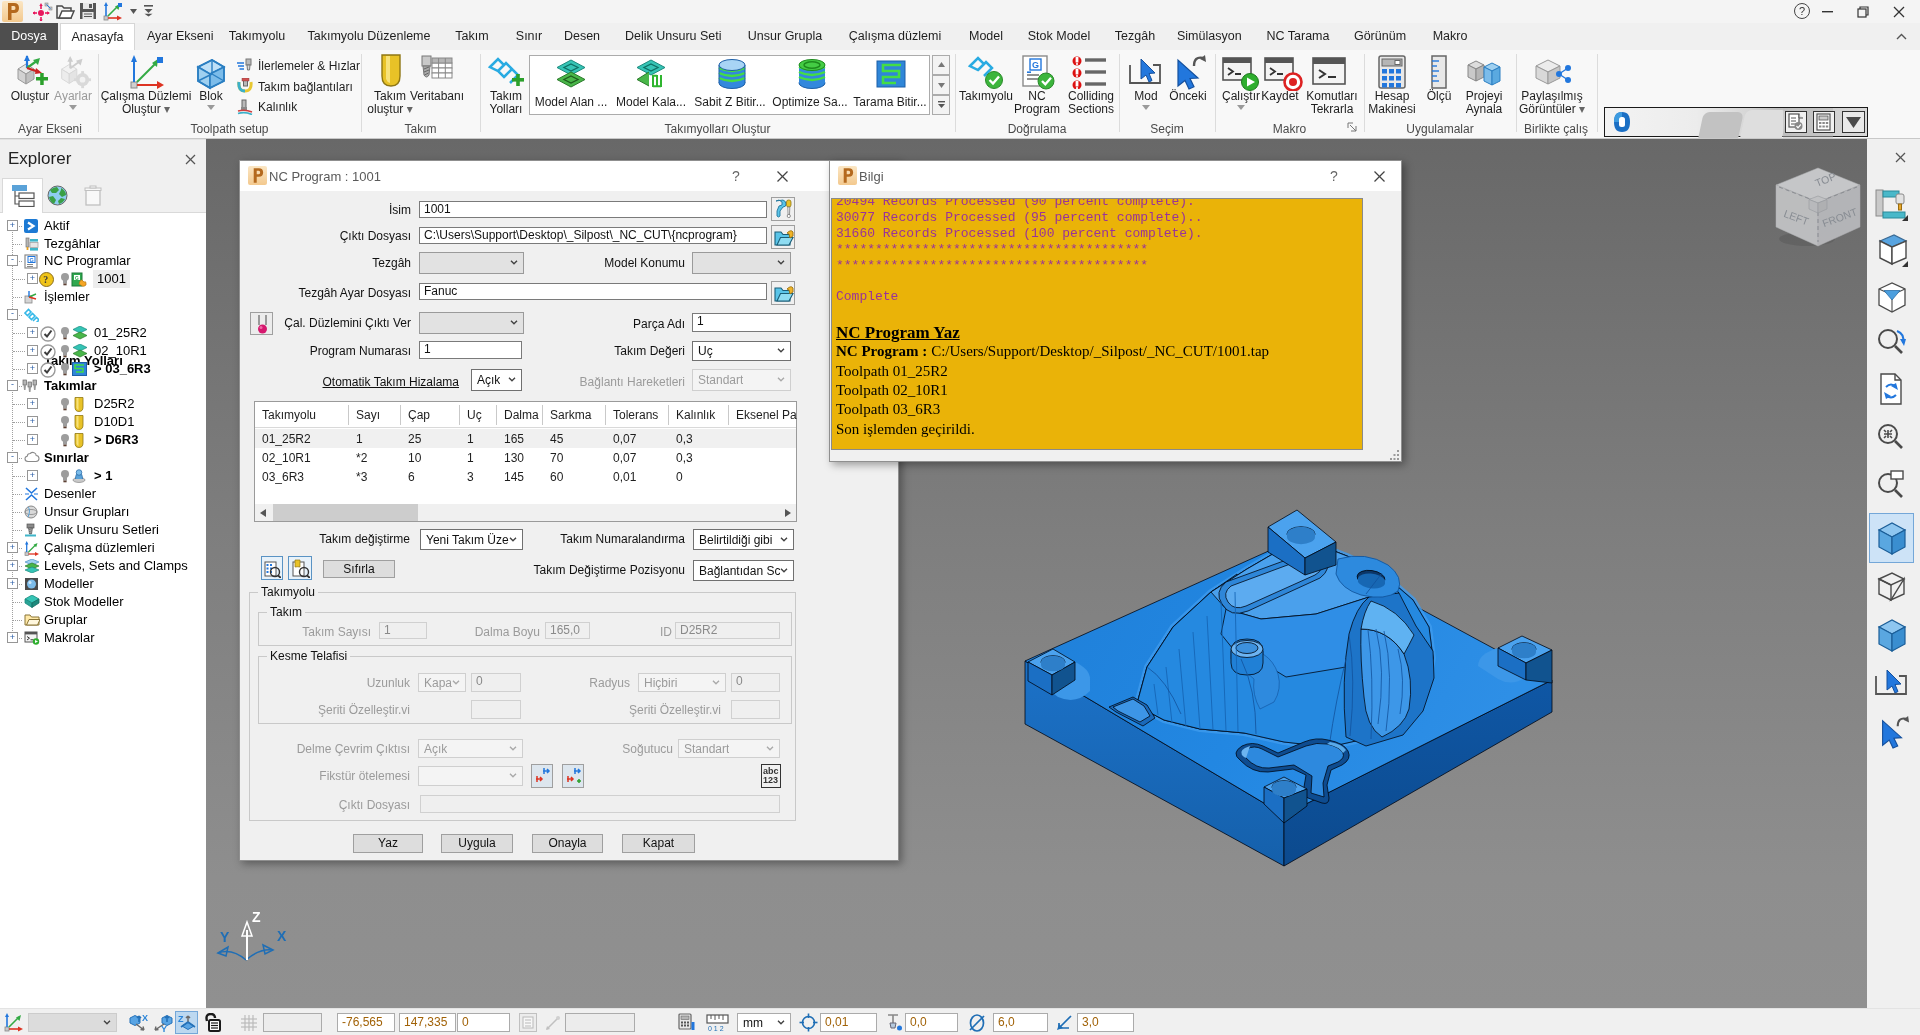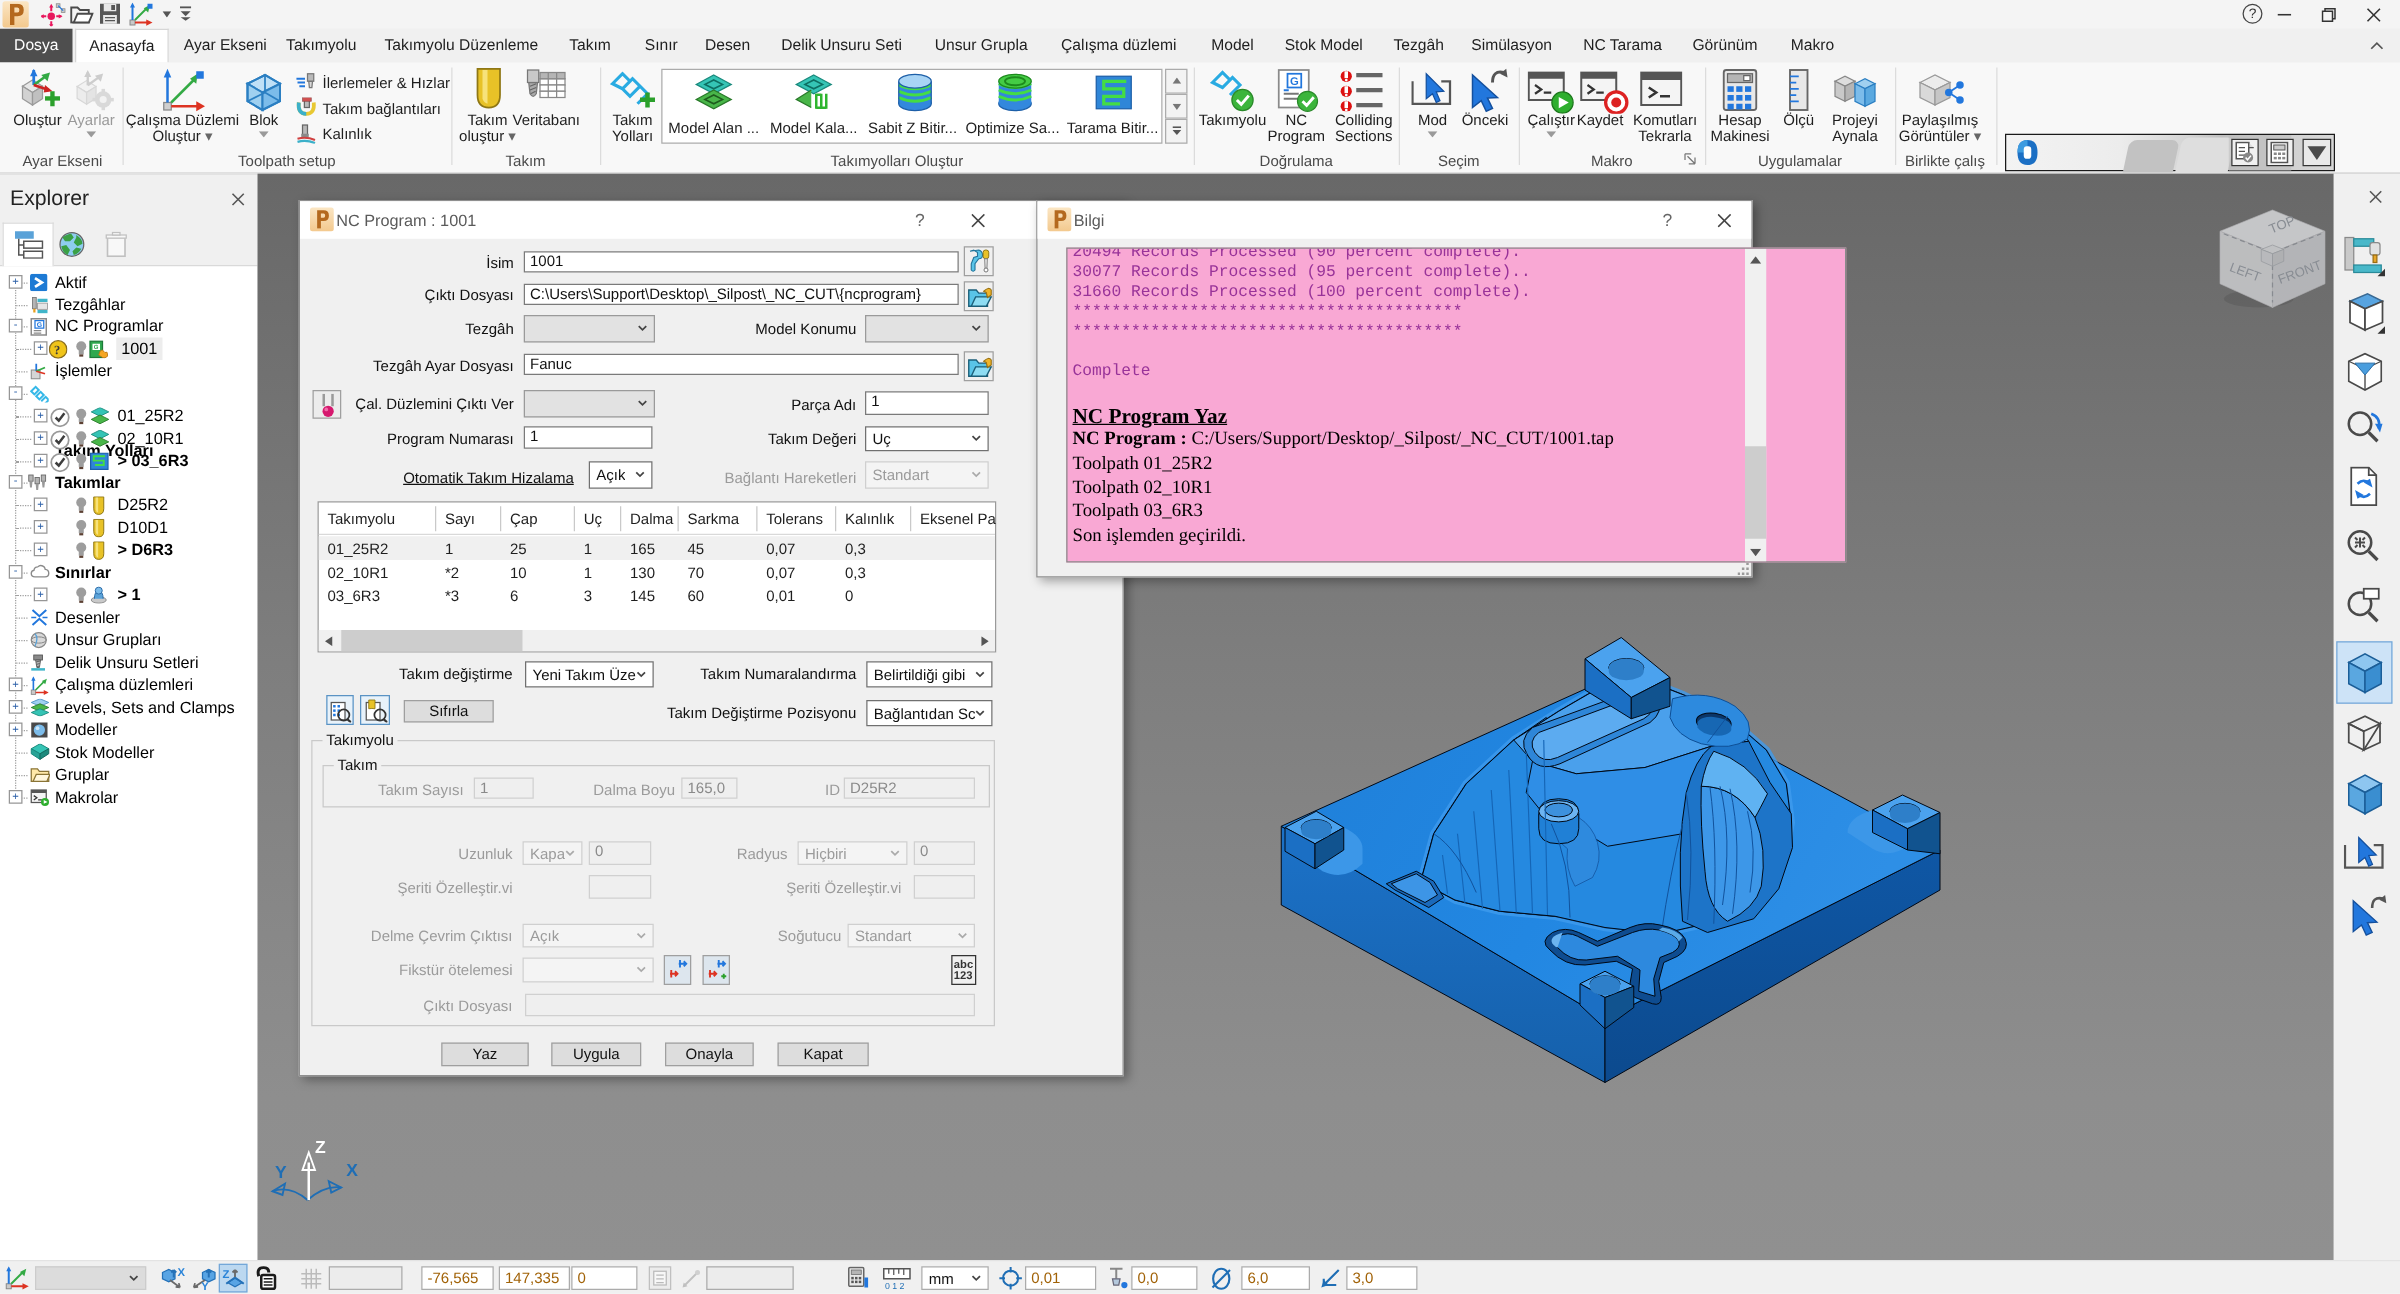--- a/index.html
+++ b/index.html
@@ -1023,20 +1023,23 @@
         </div>
       <div class="gbox" style="left:18px;top:451px;width:534px;height:34px;">
           <span>Takım</span>
         </div>
       <div class="lbl dis" style="left:20px;top:464px;width:111px;">Takım Sayısı</div>
       <div class="inp dis" style="left:139px;top:461px;width:48px;height:17px;">1</div>
       <div class="lbl dis" style="left:200px;top:464px;width:100px;">Dalma Boyu</div>
       <div class="inp dis" style="left:305px;top:461px;width:45px;height:17px;">165,0</div>
       <div class="lbl dis" style="left:352px;top:464px;width:80px;">ID</div>
       <div class="inp dis" style="left:435px;top:461px;width:105px;height:17px;">D25R2</div>
+      <div class="gbox" style="left:18px;top:495px;width:534px;height:68px;">
+          <span>Kesme Telafisi</span>
+        </div>
       <div class="lbl dis" style="left:60px;top:515px;width:110px;">Uzunluk</div>
       <div class="combo dis" style="left:178px;top:512px;width:48px;height:19px;">
           <span class="cv">Kapa</span>
           <svg class="ch" viewBox="0 0 8 8">
             <path class="chv" d="M1 2.5 L4 5.5 L7 2.5"></path>
           </svg>
         </div>
       <div class="inp dis" style="left:231px;top:512px;width:50px;height:19px;">0</div>
       <div class="lbl dis" style="left:280px;top:515px;width:110px;">Radyus</div>
       <div class="combo dis" style="left:398px;top:512px;width:88px;height:19px;">
@@ -1115,21 +1118,21 @@
           </svg>
         <div class="txt">Bilgi</div>
         <div class="q" style="left:500px;">?</div>
         <svg class="abs" style="left:544px;top:10px;" width="11" height="11" viewBox="0 0 11 11">
             <g stroke="#444" stroke-width="1.2">
               <line x1="0.5" y1="0.5" x2="10.5" y2="10.5"></line>
               <line x1="10.5" y1="0.5" x2="0.5" y2="10.5"></line>
             </g>
           </svg>
       </div>
-      <div class="abs" style="left:23px;top:37px;width:624px;height:252px;background:#f9a8d4;border:1px solid #8a8a8a;overflow:hidden;">
+      <div class="abs" style="left:1px;top:37px;width:532px;height:252px;background:#eab308;border:1px solid #8a8a8a;overflow:hidden;">
         <div class="abs" style="left:4px;top:-5px;font-family:'Liberation Mono',monospace;font-size:13px;line-height:16px;color:#993399;white-space:pre;">20494 Records Processed (90 percent complete).
 30077 Records Processed (95 percent complete)..
 31660 Records Processed (100 percent complete).
 ****************************************
 ****************************************</div>
         <div class="abs" style="left:4px;top:90px;font-family:'Liberation Mono',monospace;font-size:13px;color:#993399;">Complete</div>
         <div class="abs" style="left:4px;top:124px;font-family:'Liberation Serif',serif;font-size:17px;font-weight:bold;text-decoration:underline;color:#000;">NC Program Yaz</div>
         <div class="abs" style="left:4px;top:144px;font-family:'Liberation Serif',serif;font-size:15px;color:#000;"><b>NC Program :</b> C:/Users/Support/Desktop/_Silpost/_NC_CUT/1001.tap</div>
         <div class="abs" style="left:4px;top:164px;font-family:'Liberation Serif',serif;font-size:15px;color:#000;">Toolpath 01_25R2</div>
         <div class="abs" style="left:4px;top:183px;font-family:'Liberation Serif',serif;font-size:15px;color:#000;">Toolpath 02_10R1</div>

